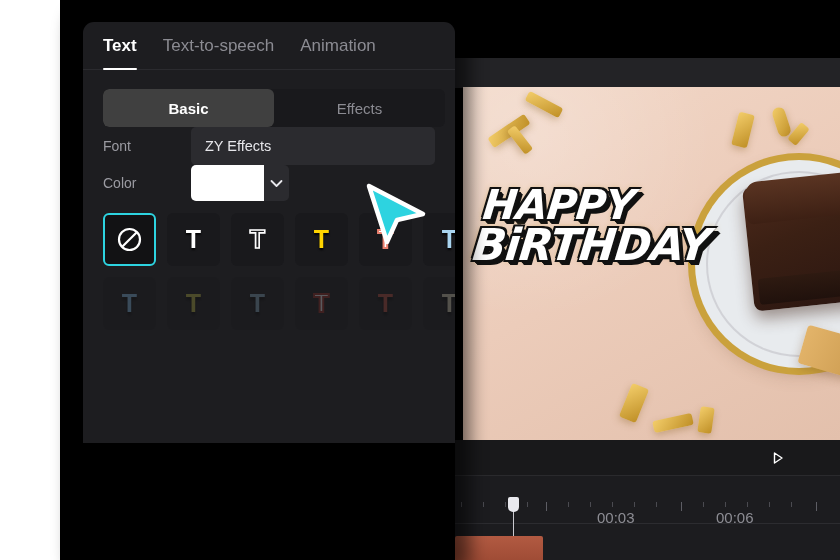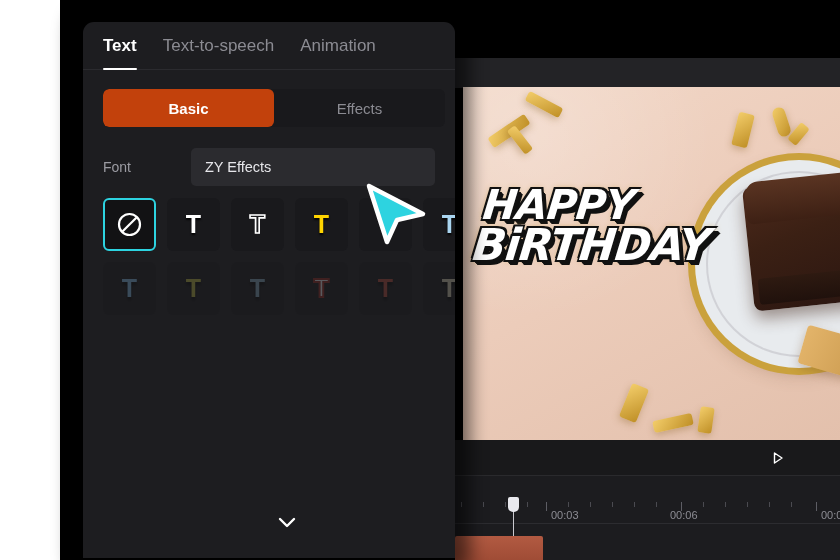--- a/index.html
+++ b/index.html
@@ -100,22 +100,22 @@
     position:absolute; left:455px; top:476px; width:385px; height:84px;
     background:#1c1c1f;
   }
   .ruler{
     position:absolute; left:0; top:26px; width:385px; height:22px;
     border-bottom:1px solid #2c2c30;
   }
   .tick{ position:absolute; top:0; width:1px; height:5px; background:#4a4a50; }
   .tick.major{ height:9px; background:#5d5d64; }
   .tick-label{
-    position:absolute; top:7px; font-size:11px; color:#8d8d94;
-    font-family:"Liberation Sans", sans-serif; white-space:nowrap;
+    position:absolute; top:7px; font-size:15px; color:#8d8d94;
+    font-family:"Liberation Sans", sans-serif; white-space:nowrap;margin-left:46px;
   }
   .playhead{
     position:absolute; left:58px; top:24px; width:1px; height:60px;
     background:#c9c9cf;
   }
   .playhead-head{
     position:absolute; left:-5px; top:-3px; width:11px; height:15px;
     background:#e9e9ee; border-radius:2px 2px 5px 5px;
   }
   .clip{
@@ -126,21 +126,21 @@
 
   
   .panel-shadow{
     position:absolute; left:70px; top:12px; width:400px; height:560px;
     border-radius:14px;
     background:#000;
     opacity:.55;
     filter:blur(9px);
   }
   .panel{
-    position:absolute; left:83px; top:22px; width:372px; height:536px;
+    position:absolute; left:83px; top:22px; width:372px; height:421px;
     background:#1d1d20;
     border-radius:11px 11px 0 0;
     overflow:hidden;
   }
   .tabs{
     position:relative; height:48px; padding:0 0 0 20px;
     display:flex; align-items:center; gap:26px;
     border-bottom:1px solid #2b2b2f;
   }
   .tab{
@@ -154,23 +154,23 @@
   }
 
   .segmented{
     margin:19px 10px 0 20px; height:38px; display:flex;
     background:#19191c; border-radius:6px; overflow:hidden;
   }
   .seg{
     flex:1; display:flex; align-items:center; justify-content:center;
     font-size:15px; color:#8b8b92; cursor:pointer;
   }
-  .seg.active{ background:#c2410c; color:#fff; font-weight:bold; border-radius:6px; }
-
-  .row{ display:flex; align-items:center; padding:0 20px; margin-top:21px; }
+  .seg.active{ background:#404040; color:#fff; font-weight:bold; border-radius:6px; }
+
+  .row{ display:flex; align-items:center; padding:0 20px; }
   .row-label{ width:88px; font-size:14px; color:#9b9ba2; flex:none; }
 
   .font-field{
     flex:1; height:38px; background:#2b2b2f; border-radius:5px;
     display:flex; align-items:center; padding:0 14px;
     font-size:14.5px; color:#e6e6ea; cursor:pointer;
   }
 
   .fmt-btn{
     width:40px; height:40px; background:#2b2b2f; border-radius:5px;
@@ -303,20 +303,31 @@
       <div class="seg active">Basic</div>
       <div class="seg">Effects</div>
     </div>
 
     <div class="row">
       <div class="row-label">Font</div>
       <div class="font-field" title="Select font">ZY Effects</div>
     </div>
 
 
+    <div class="row">
+      <div class="row-label">Color</div>
+      <div class="color-wrap">
+        <div class="color-swatch"></div>
+        <div class="color-caret">
+          <svg width="13" height="9" viewBox="0 0 13 9">
+            <path d="M1.5 2 L6.5 7 L11.5 2" fill="none" stroke="#e8e8ec" stroke-width="1.8" stroke-linecap="round" stroke-linejoin="round"></path>
+          </svg>
+        </div>
+      </div>
+    </div>
 
 
     <div class="styles-grid">
       <div class="style-cell selected">
         <svg width="27" height="27" viewBox="0 0 27 27">
           <circle cx="13.5" cy="13.5" r="10.5" fill="none" stroke="#ffffff" stroke-width="2.2"></circle>
           <line x1="6.2" y1="20.8" x2="20.8" y2="6.2" stroke="#ffffff" stroke-width="2.2"></line>
         </svg>
       </div>
       <div class="style-cell">

